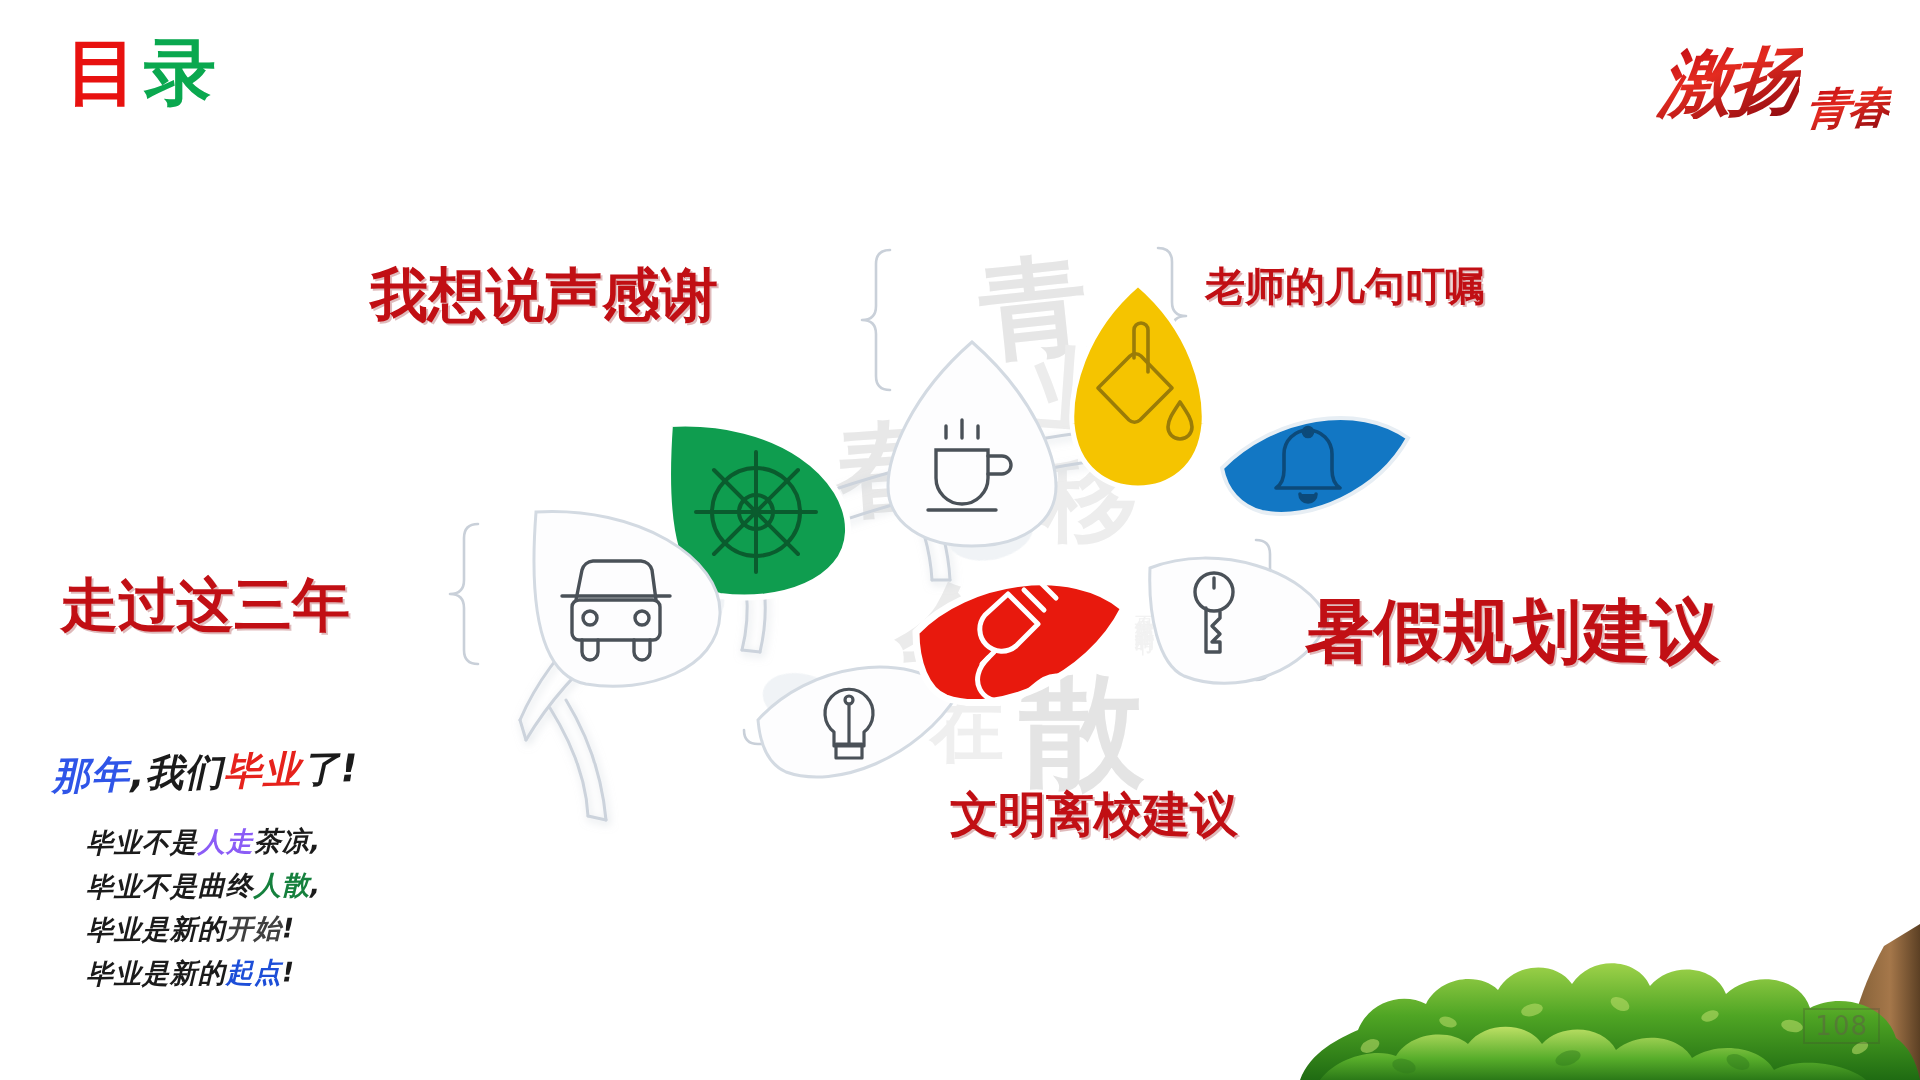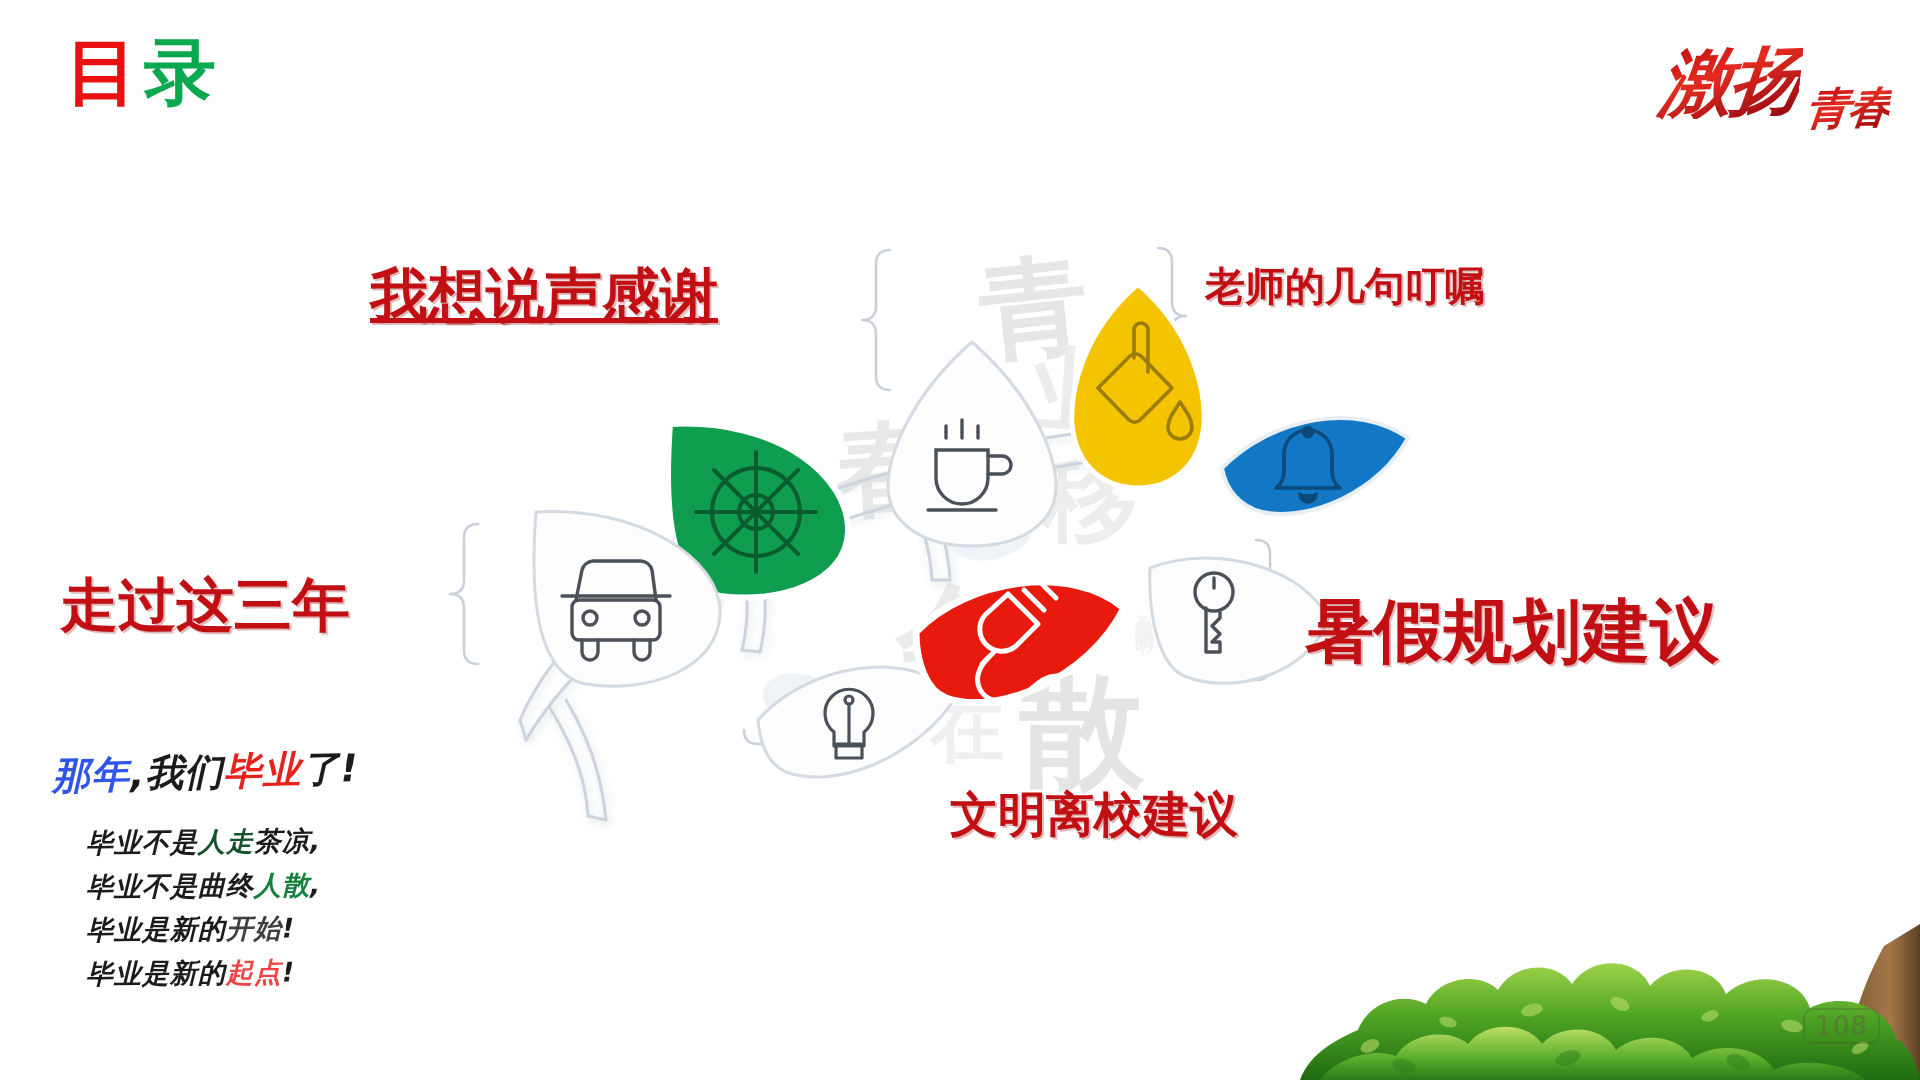--- a/index.html
+++ b/index.html
@@ -59,21 +59,21 @@
   .leaf{position:absolute;display:flex;align-items:center;justify-content:center;}
   .leaf svg{display:block;}
 
   
   .label{
     position:absolute;
     font-family:"DejaVu Serif","Liberation Serif",serif;
     font-weight:bold;color:#c10f14;white-space:nowrap;line-height:1;
     text-shadow:2px 2px 0 rgba(140,8,10,.28);
   }
-  .lb1{left:370px;top:266px;font-size:58px;text-decoration:underline;}
+  .lb1{left:370px;top:266px;font-size:58px;}
   .lb2{left:1205px;top:266px;font-size:40px;}
   .lb3{left:60px;top:576px;font-size:58px;}
   .lb4{left:1305px;top:596px;font-size:69px;}
   .lb5{left:950px;top:790px;font-size:48px;}
 
   
   .hand{position:absolute;left:52px;top:752px;}
   .hand-title{
     font-family:"DejaVu Sans","Liberation Sans",sans-serif;
     font-size:38px;font-weight:bold;font-style:italic;white-space:nowrap;line-height:1.1;
@@ -82,32 +82,32 @@
   .hand-title .c-blue{color:#2f55e8;}
   .hand-title .c-black{color:#1b1b1b;}
   .hand-title .c-red{color:#e6221c;}
 
   .hand-lines{margin-top:26px;margin-left:34px;}
   .hand-line{
     font-family:"DejaVu Sans","Liberation Sans",sans-serif;
     font-size:27px;font-weight:bold;font-style:italic;color:#1b1b1b;
     line-height:1.62;white-space:nowrap;letter-spacing:1px;transform:rotate(-0.6deg);
   }
-  .hand-line .hl-green  {color:#14532d;}
+  .hand-line .hl-green  {color:#8b5cf6;}
   .hand-line .hl-blue   {color:#15803d;}
   .hand-line .hl-pink   {color:#404040;}
-  .hand-line .hl-red    {color:#ef4444;}
+  .hand-line .hl-red    {color:#1d4ed8;}
 
   
   .foliage{position:absolute;right:0;bottom:0;width:620px;height:200px;overflow:hidden;}
   .pagenum{
     position:absolute;right:40px;bottom:36px;
     font-family:"DejaVu Sans","Liberation Sans",sans-serif;
     font-size:26px;color:#5b6b3f;opacity:.65;letter-spacing:1px;
-    border:2px solid rgba(70,80,50,.45);padding:1px 10px;border-radius:10px;margin-left:28px;
+    border:2px solid rgba(70,80,50,.45);padding:1px 10px;border-radius:0;margin-left:28px;
   }
 </style>
 </head>
 <body>
 
 <div class="stage">
 
   <div class="header">
     <div class="title-wrap">
       <span class="t-mu">目</span>

